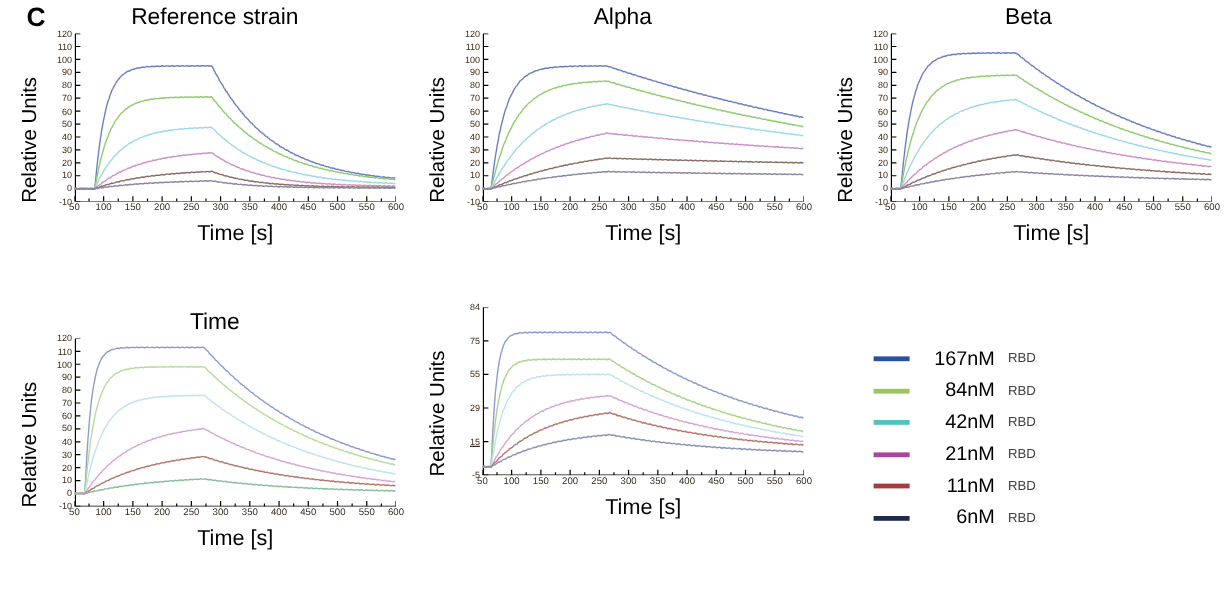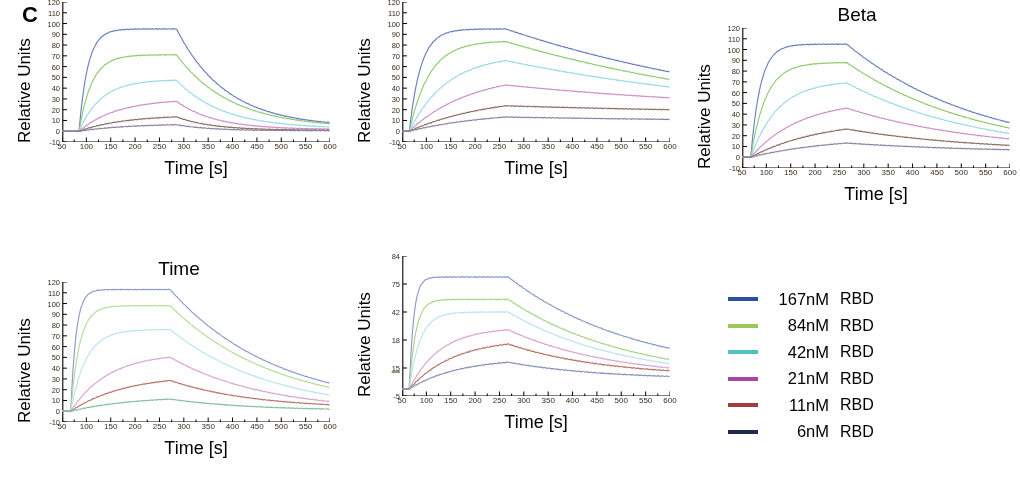--- a/index.html
+++ b/index.html
@@ -87,30 +87,31 @@
     flex:0 0 auto;
   }
   .legend-conc{
     width:62px;
     text-align:right;
     font-size:16.5px;
     color:#000;
   }
   .legend-analyte{
     margin-left:11px;
-    font-size:16px;
-    color:#000000;
+    font-size:11px;
+    color:#404040;
   }
 </style>
 </head>
 <body>
 
 <div class="panel-label" style="left:22px;top:2px;">C</div>
 
 <div class="panel" style="left:14px;top:2px;width:330px;">
+    <div class="panel-title">Reference strain</div>
     <div class="plot-row">
       <div class="ylabel">Relative Units</div>
       <div class="yticks" style="height: 140px;">
         <div class="ytick" style="top: 140px;">-10</div>
         <div class="ytick" style="top: 129.231px;">0</div>
         <div class="ytick" style="top: 118.462px;">10</div>
         <div class="ytick" style="top: 107.692px;">20</div>
         <div class="ytick" style="top: 96.9231px;">30</div>
         <div class="ytick" style="top: 86.1538px;">40</div>
         <div class="ytick" style="top: 75.3846px;">50</div>
@@ -182,20 +183,21 @@
           <div class="xtick" style="left: 194.909px;">450</div>
           <div class="xtick" style="left: 219.273px;">500</div>
           <div class="xtick" style="left: 243.636px;">550</div>
           <div class="xtick" style="left: 268px;">600</div>
         </div>
         <div class="xlabel">Time [s]</div>
       </div>
     </div>
   </div>
 <div class="panel" style="left:354px;top:2px;width:330px;">
+    <div class="panel-title">Alpha</div>
     <div class="plot-row">
       <div class="ylabel">Relative Units</div>
       <div class="yticks" style="height: 140px;">
         <div class="ytick" style="top: 140px;">-10</div>
         <div class="ytick" style="top: 129.231px;">0</div>
         <div class="ytick" style="top: 118.462px;">10</div>
         <div class="ytick" style="top: 107.692px;">20</div>
         <div class="ytick" style="top: 96.9231px;">30</div>
         <div class="ytick" style="top: 86.1538px;">40</div>
         <div class="ytick" style="top: 75.3846px;">50</div>
@@ -444,22 +446,22 @@
         <div class="xlabel">Time [s]</div>
       </div>
     </div>
   </div>
 <div class="panel" style="left:354px;top:256px;width:330px;">
     <div class="plot-row">
       <div class="ylabel">Relative Units</div>
       <div class="yticks" style="height: 140px;">
         <div class="ytick" style="top: 140px;">-5</div>
         <div class="ytick" style="top: 112px; text-decoration: underline;">15</div>
-        <div class="ytick" style="top: 84px;">18</div>
-        <div class="ytick" style="top: 56px;">42</div>
+        <div class="ytick" style="top: 84px;">29</div>
+        <div class="ytick" style="top: 56px;">55</div>
         <div class="ytick" style="top: 28px;">75</div>
         <div class="ytick" style="top: 0px;">84</div>
       </div>
       <div class="plotbox" style="width: 268px;">
         <svg width="268" height="140" viewBox="0 0 268 140">
           <path d="M0.8,0 L0.8,140" stroke="#000" stroke-width="1.1" fill="none"></path>
           <path d="M0,140 L268,140" stroke="#000" stroke-width="1.1" fill="none"></path>
           <path d="M0.8,140 L5,140" stroke="#000" stroke-width="1"></path>
           <path d="M0.8,112 L5,112" stroke="#000" stroke-width="1"></path>
           <path d="M0.8,84 L5,84" stroke="#000" stroke-width="1"></path>

